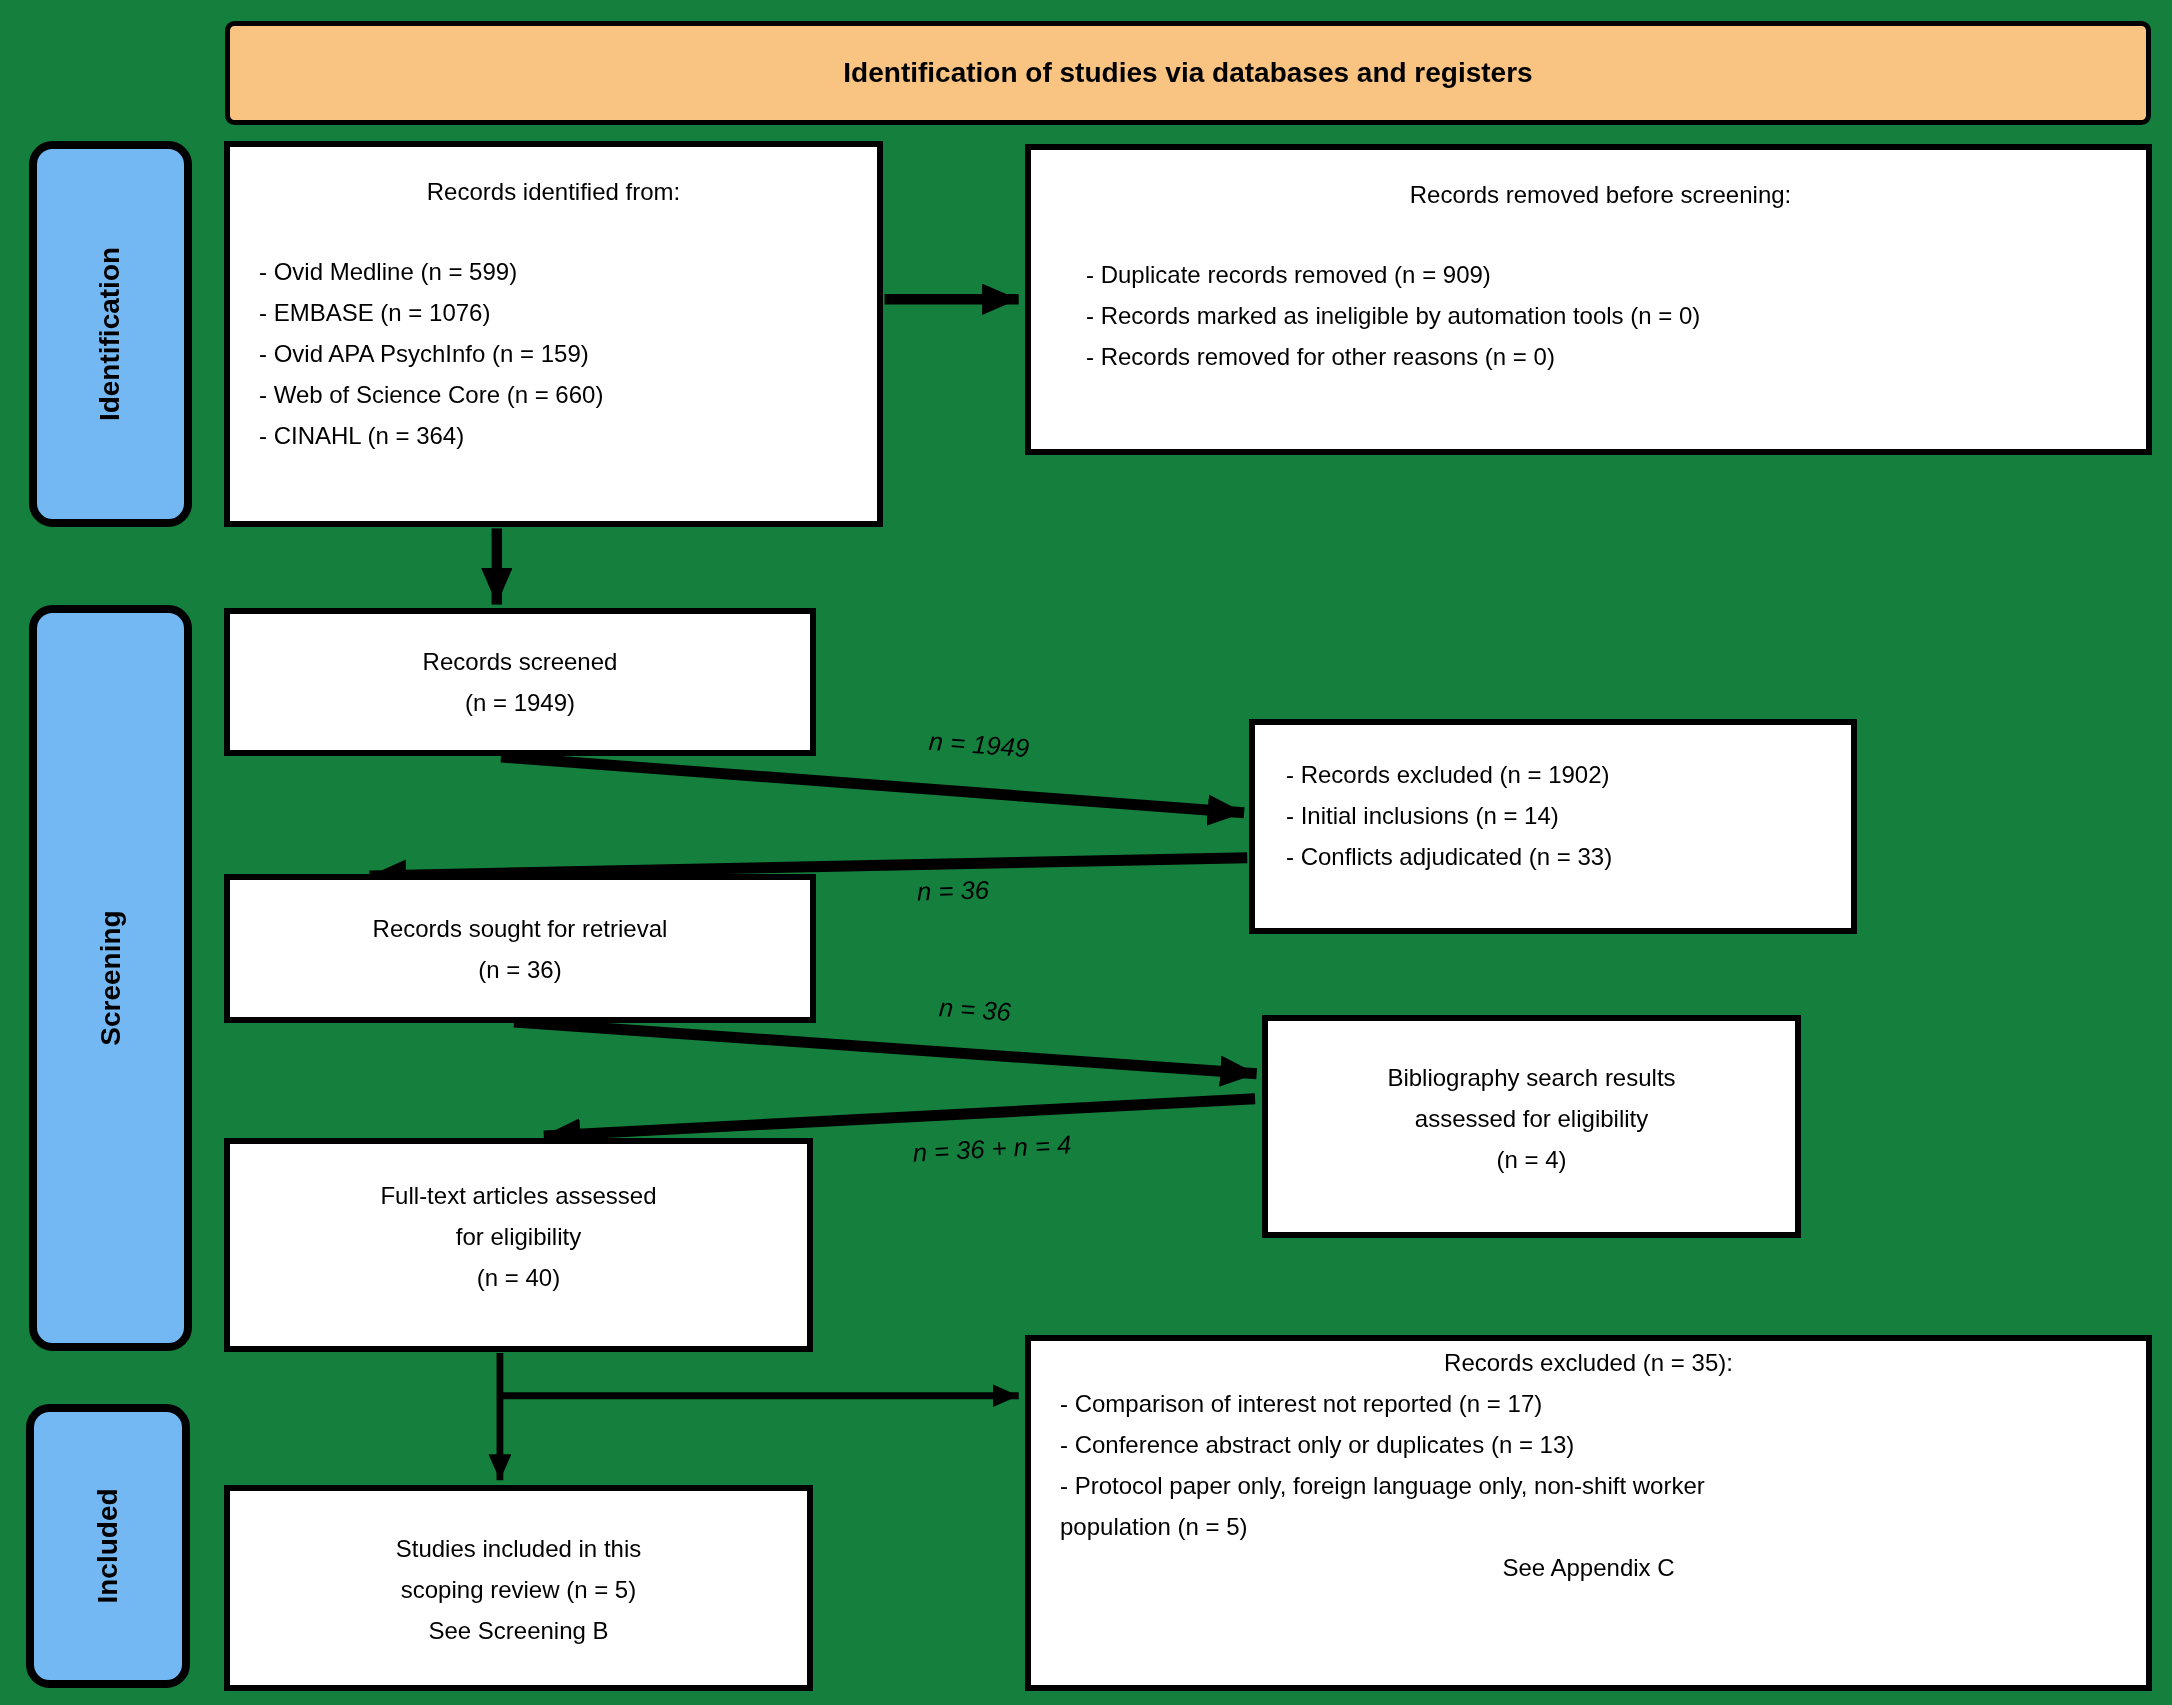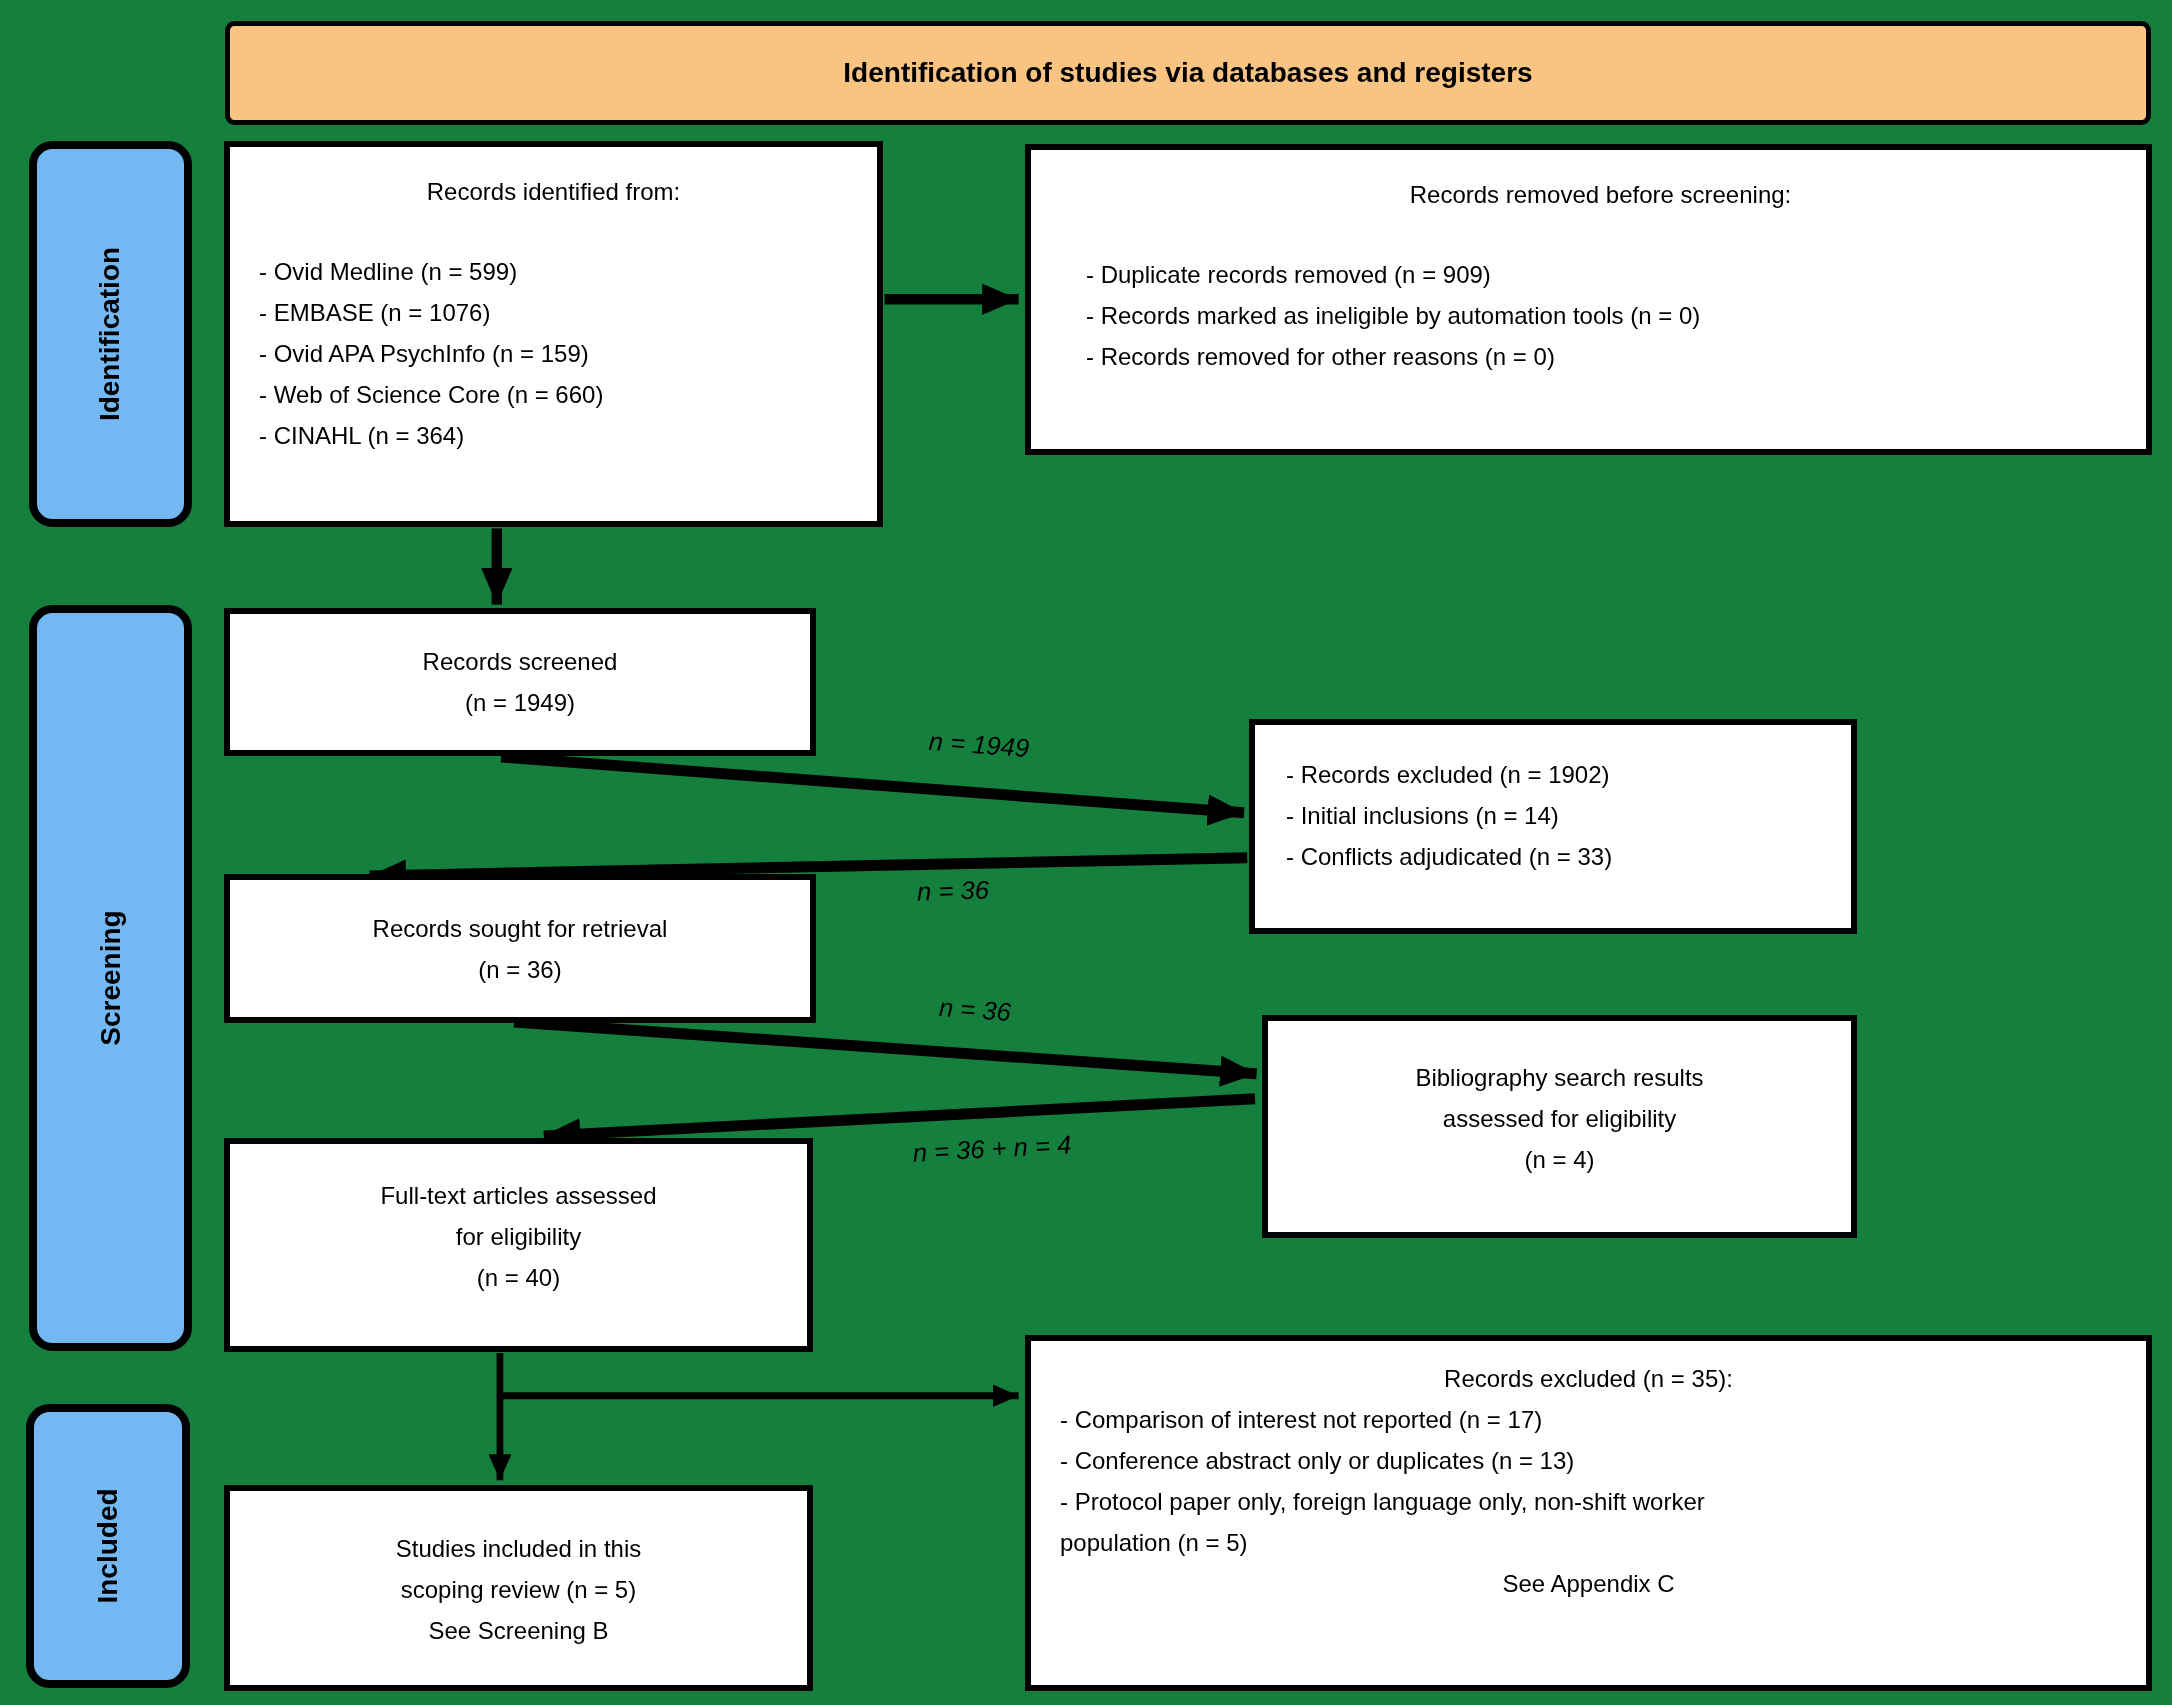--- a/index.html
+++ b/index.html
@@ -111,40 +111,40 @@
       <div>- Initial inclusions (n = 14)</div>
       <div>- Conflicts adjudicated (n = 33)</div>
     </div>
   </div>
 
   <div class="box centerbox" style="left:224px; top:874px; width:592px; height:149px;">
     <div>Records sought for retrieval</div>
     <div>(n = 36)</div>
   </div>
 
-  <div class="box centerbox" style="left:1262px; top:1015px; width:595px; height:223px; padding-bottom:15.7px;">
+  <div class="box centerbox" style="left:1262px; top:1015px; width:539px; height:223px; padding-bottom:15.7px;">
     <div>Bibliography search results</div>
     <div>assessed for eligibility</div>
     <div>(n = 4)</div>
   </div>
 
   <div class="box centerbox" style="left:224px; top:1138px; width:589px; height:214px; padding-bottom:18px;">
     <div>Full-text articles assessed</div>
     <div>for eligibility</div>
     <div>(n = 40)</div>
   </div>
 
   <div class="box centerbox" style="left:224px; top:1485px; width:589px; height:206px; padding-top:2px;">
     <div>Studies included in this</div>
     <div>scoping review (n = 5)</div>
     <div>See Screening B</div>
   </div>
 
   <div class="box" style="left:1025px; top:1335px; width:1127px; height:356px;">
-    <div class="box-title" style="padding-top:17px;">Records excluded (n = 35):</div>
+    <div class="box-title" style="padding-top:1px;">Records excluded (n = 35):</div>
     <div class="box-items" style="margin-top:0; padding-left:29px; padding-right:21px;">
       <div>- Comparison of interest not reported (n = 17)</div>
       <div>- Conference abstract only or duplicates (n = 13)</div>
       <div>- Protocol paper only, foreign language only, non-shift worker</div>
       <div>population (n = 5)</div>
     </div>
     <div style="text-align:center;">See Appendix C</div>
   </div>
 
   <div class="arrow-label" style="left:979px; top:745px; transform:translate(-50%,-50%) rotate(4.2deg);">n = 1949</div>

